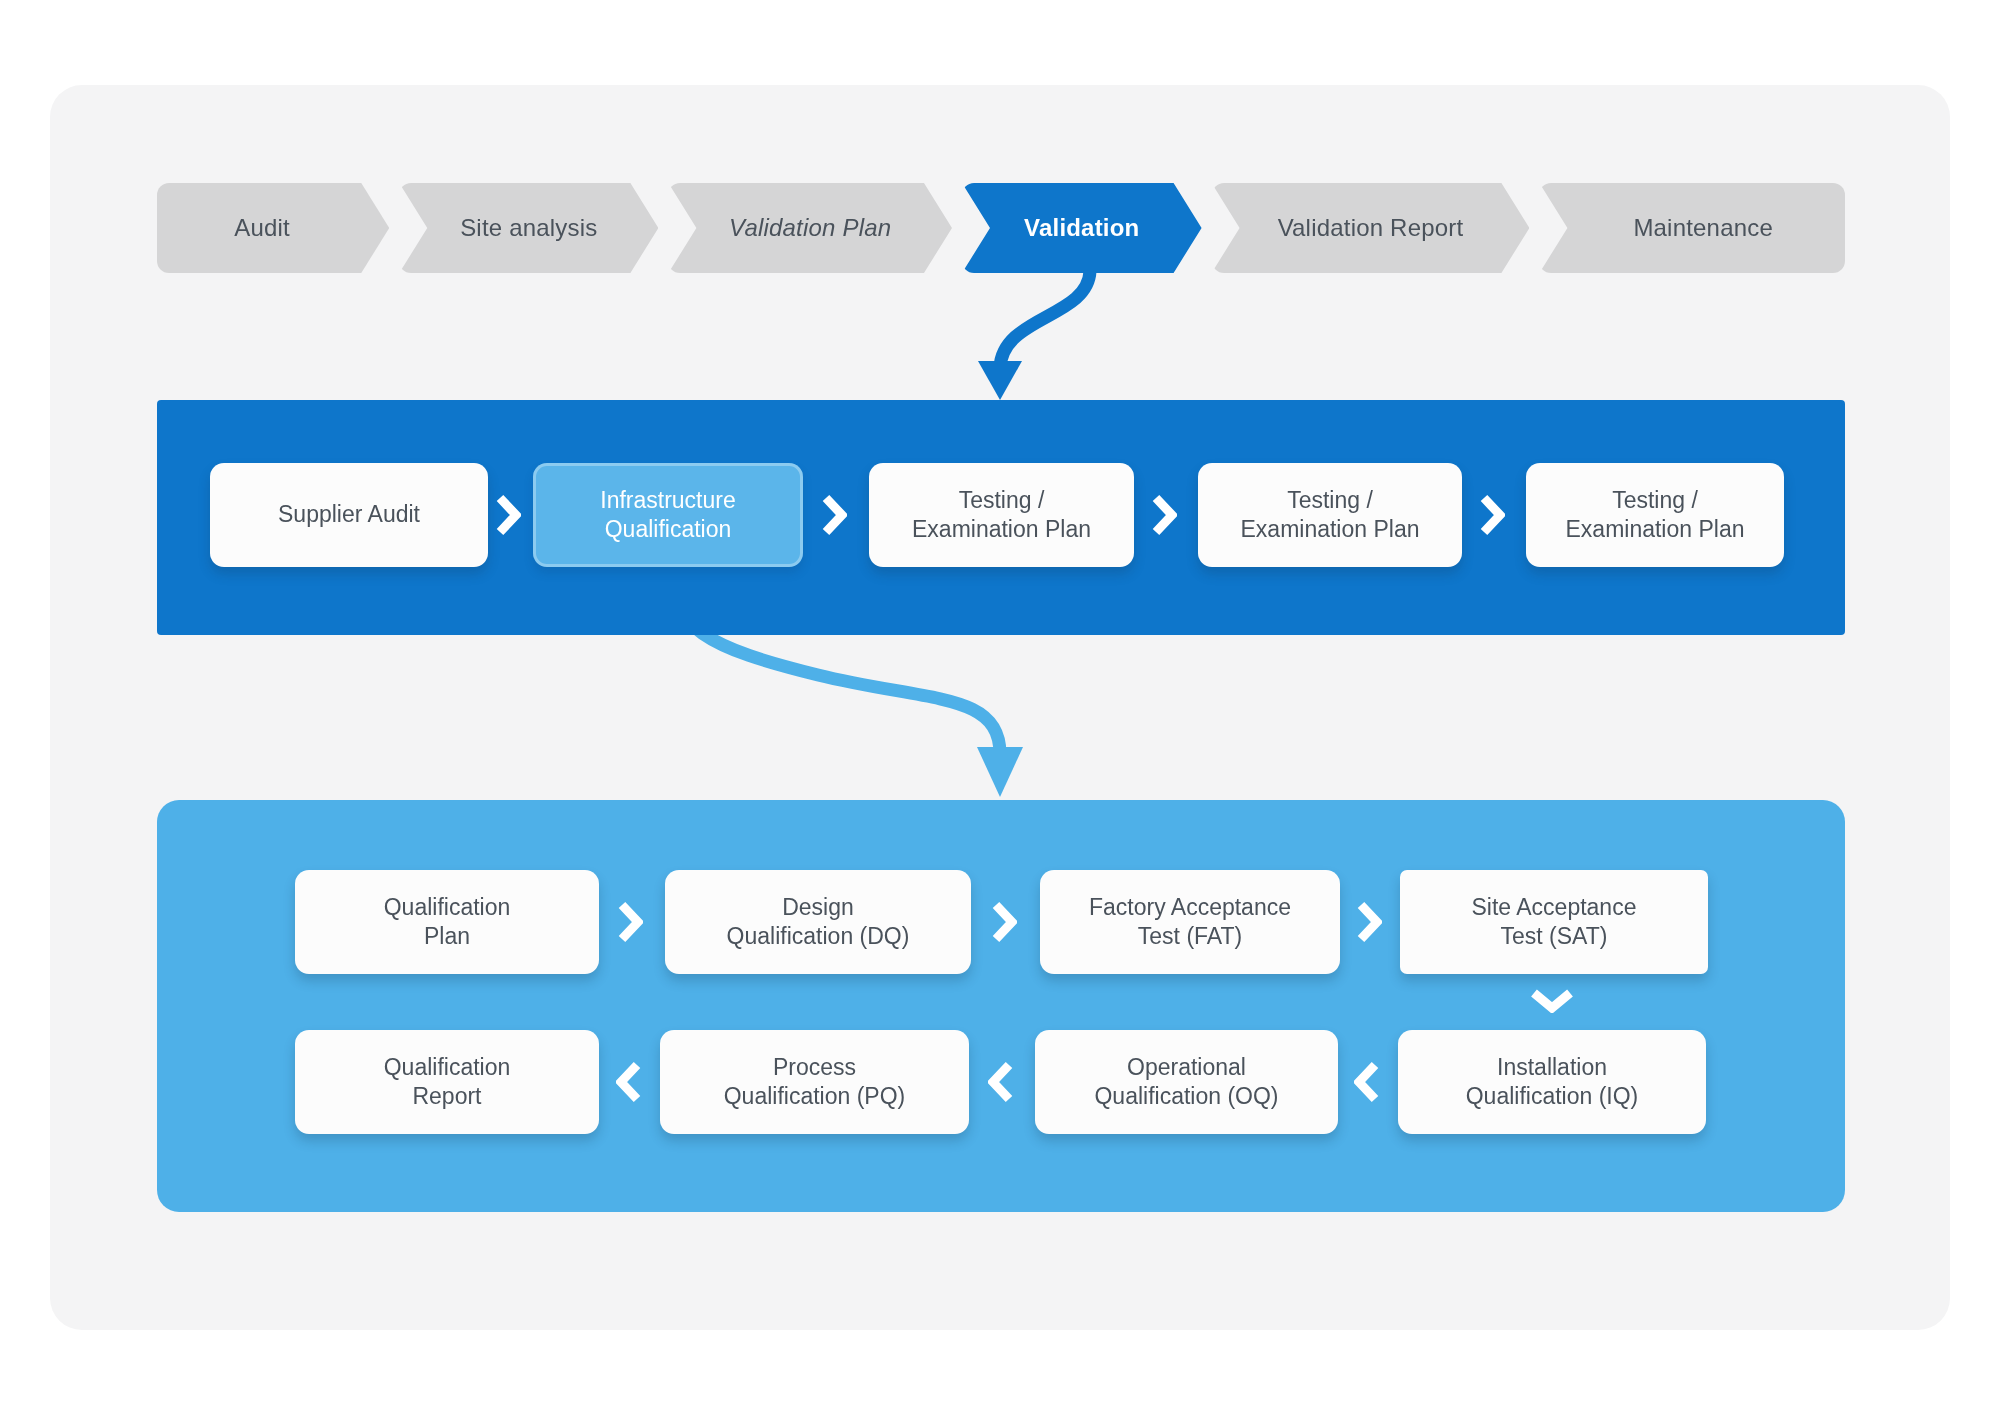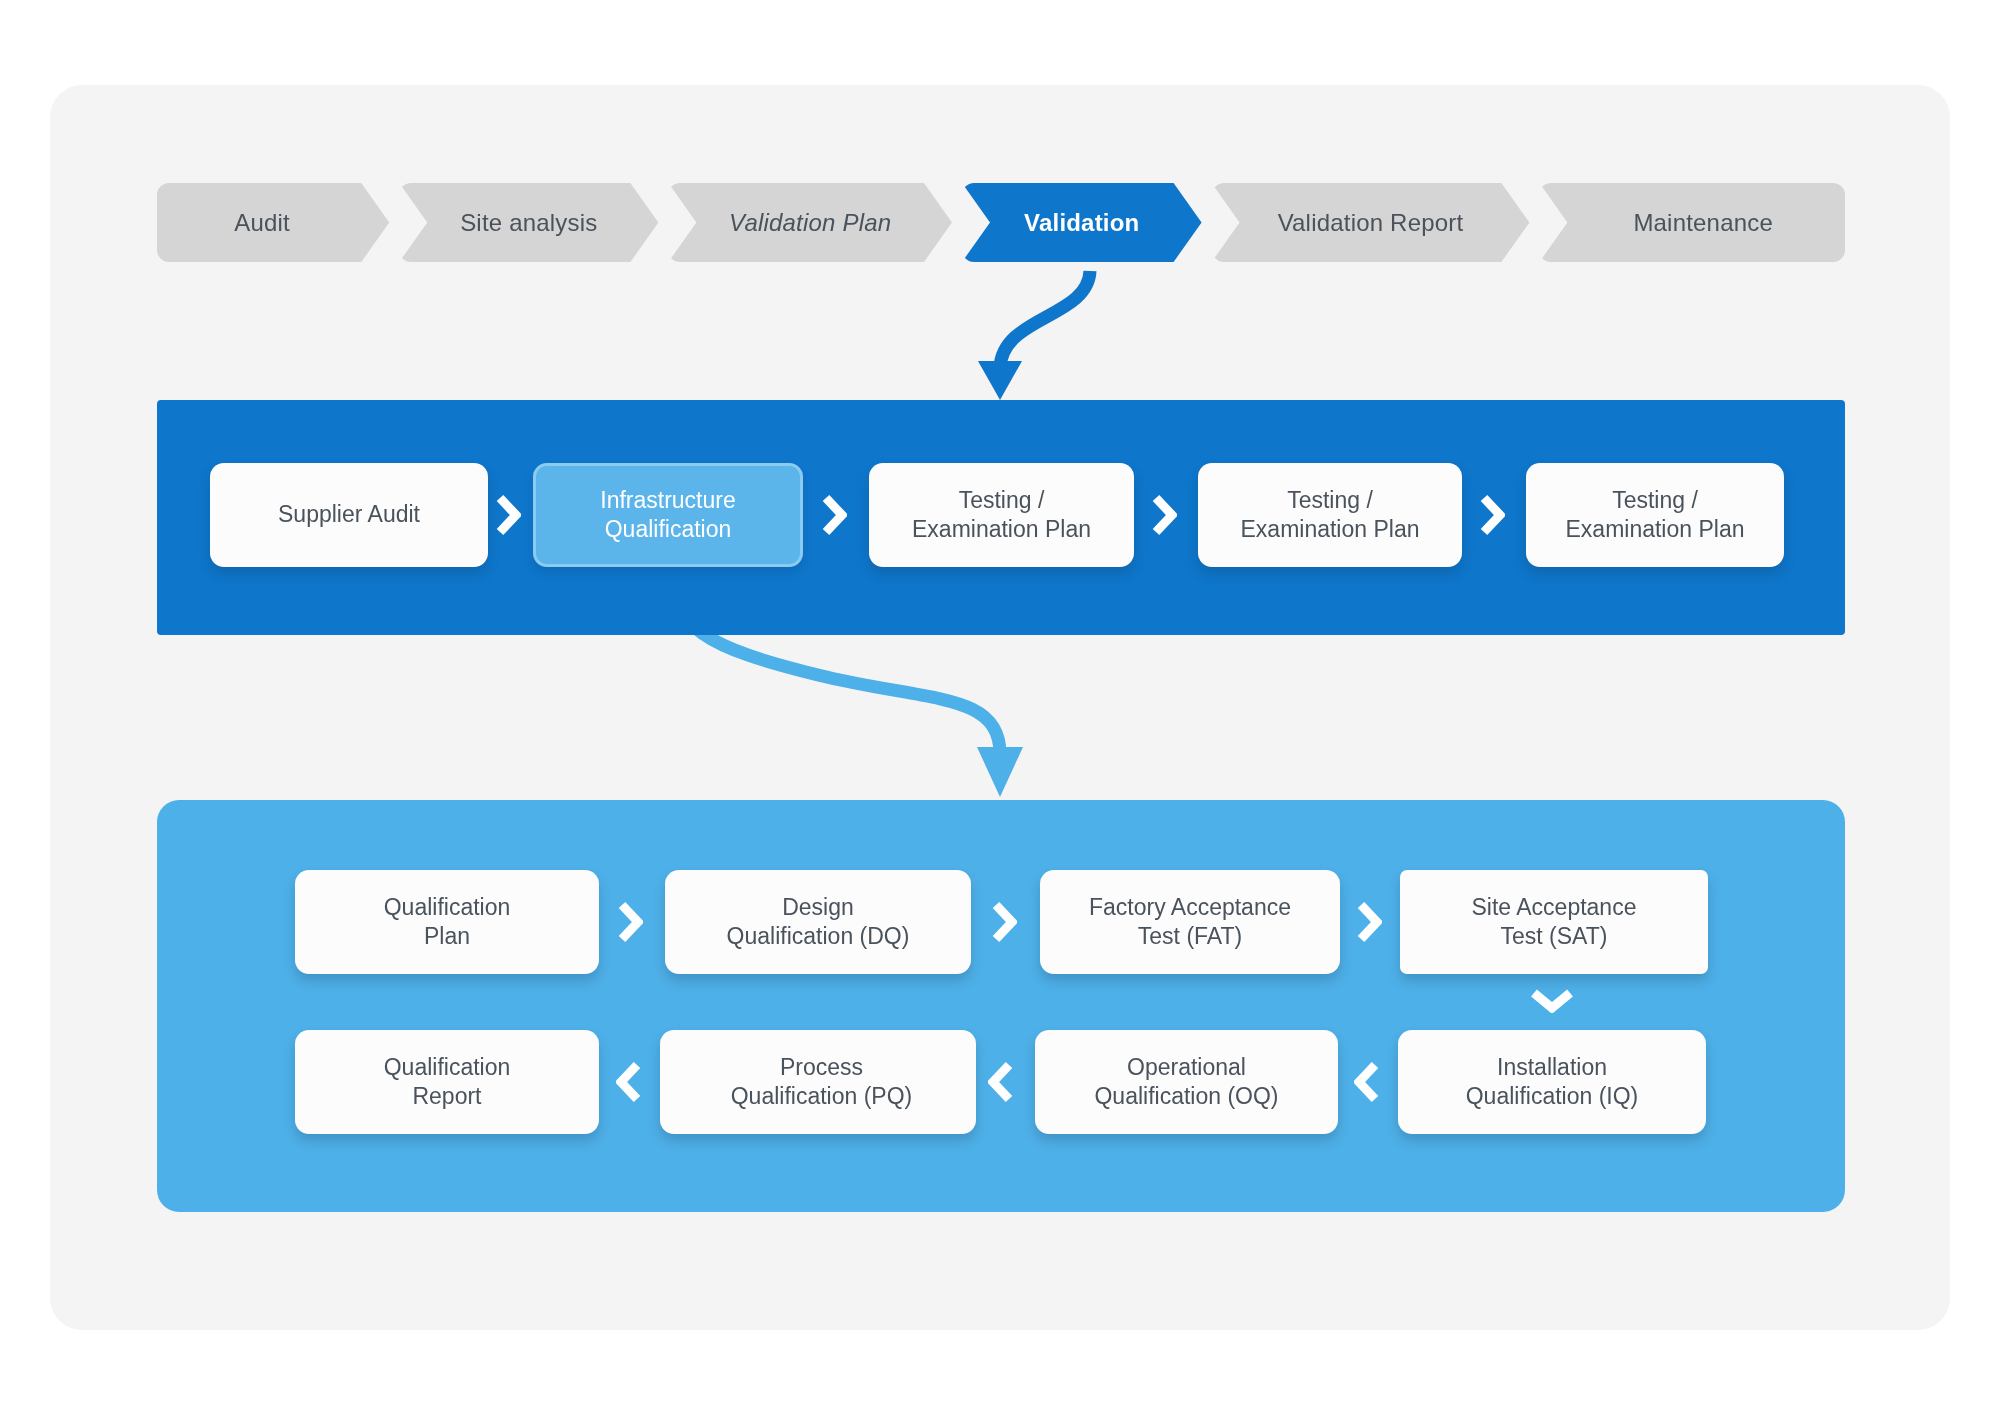--- a/index.html
+++ b/index.html
@@ -7,21 +7,21 @@
     width:2000px;height:1413px;position:relative;background:#ffffff;
     font-family:"Liberation Sans",sans-serif;overflow:hidden;
   }
   .card{
     position:absolute;left:50px;top:85px;width:1900px;height:1245px;
     background:#f4f4f5;border-radius:32px;
   }
 
   
   .steps{
-    position:absolute;left:157px;top:183px;width:1688px;height:79px;
+    position:absolute;left:157px;top:183px;width:1688px;height:90px;
     display:flex;gap:10px;
   }
   .step{
     display:flex;align-items:center;justify-content:center;
     background:#d5d5d6;color:#4a525b;font-size:24px;font-weight:500;
     border-radius:12px;letter-spacing:.2px;
   }
   .step.first{
     clip-path:polygon(0 0, calc(100% - 28px) 0, 100% 50%, calc(100% - 28px) 100%, 0 100%);
     padding-right:22px;
@@ -70,21 +70,21 @@
   .b1-3{left:1041px;top:63px;width:264px;}
   .b1-4{left:1369px;top:63px;width:258px;}
 
   
   .r1-0{left:138px;top:70px;width:304px;}
   .r1-1{left:508px;top:70px;width:306px;}
   .r1-2{left:883px;top:70px;width:300px;}
   .r1-3{left:1243px;top:70px;width:308px;border-radius:7px;}
   
   .r2-0{left:138px;top:230px;width:304px;}
-  .r2-1{left:503px;top:230px;width:309px;padding-left:7px;}
+  .r2-1{left:503px;top:230px;width:309px;}
   .r2-2{left:878px;top:230px;width:303px;}
   .r2-3{left:1241px;top:230px;width:308px;}
 
   
   .sep{position:absolute;width:30px;height:48px;display:flex;align-items:center;justify-content:center;}
   .sep svg{display:block;}
   .sep.down{width:50px;height:28px;}
 
   .c1-0{left:336px;top:91px;}
   .c1-1{left:662px;top:91px;}

